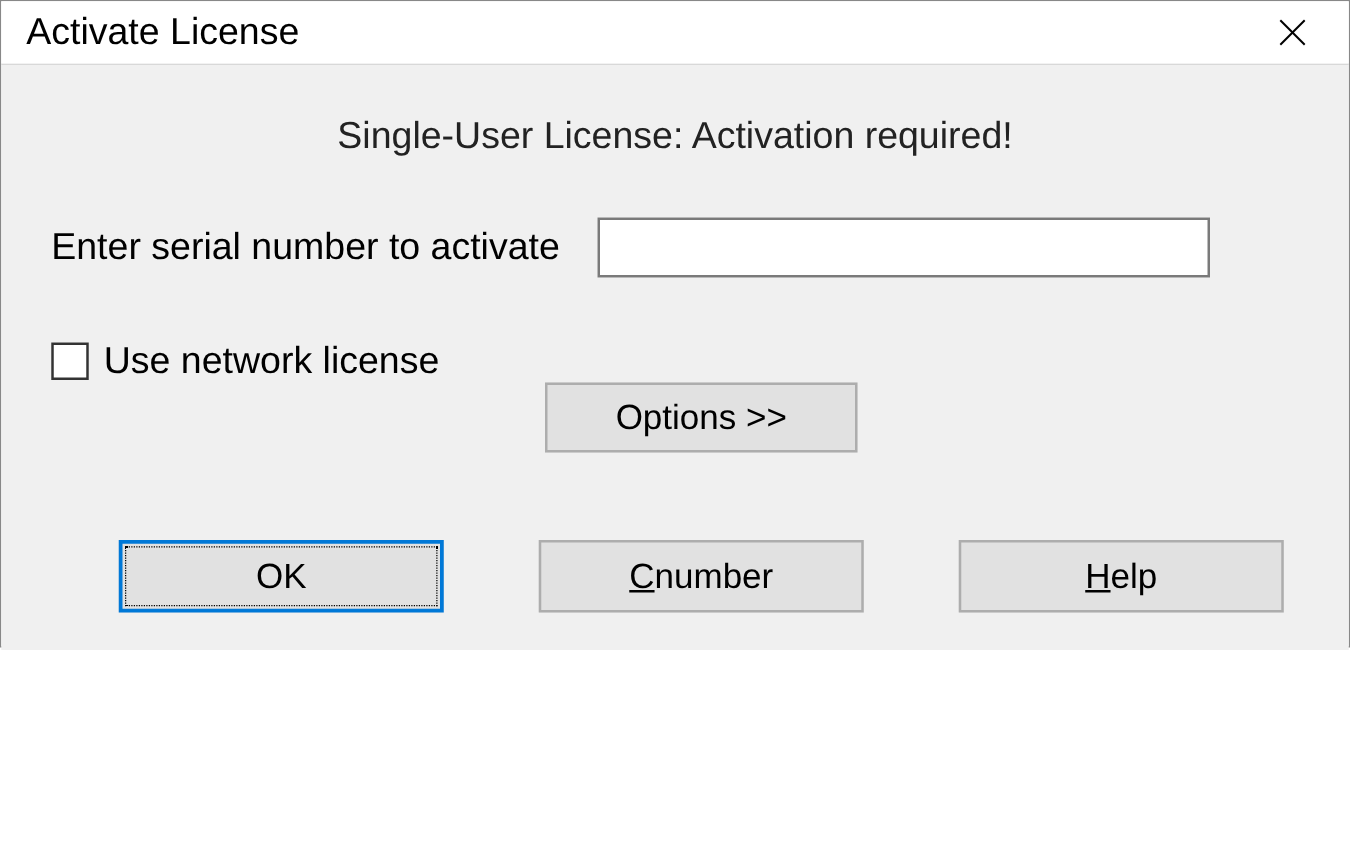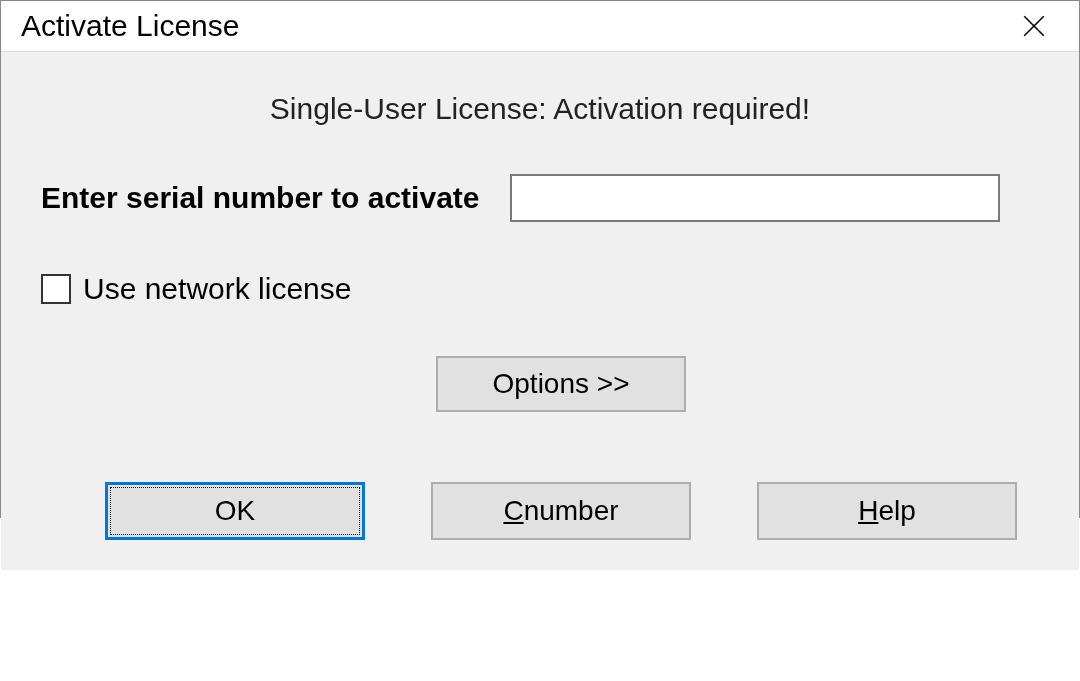--- a/index.html
+++ b/index.html
@@ -64,36 +64,35 @@
     }
     .field-row {
       display: flex;
       align-items: center;
       margin-bottom: 50px;
     }
     .field-label {
       font-size: 30px;
       color: #000;
       margin-right: 30px;
-      font-weight: 700;
+      font-weight: 400;
     }
     .serial-input {
       flex: 1;
       max-width: 490px;
       height: 48px;
       border: 2px solid #7a7a7a;
       background: #ffffff;
       font-size: 24px;
       padding: 0 8px;
       outline: none;
     }
     .checkbox-row {
       display: flex;
       align-items: center;
-      margin-bottom: 50px;
     }
     .checkbox {
       width: 30px;
       height: 30px;
       border: 2px solid #333;
       background: #ffffff;
       margin-right: 12px;
       cursor: pointer;
     }
     .checkbox-label {
@@ -119,21 +118,21 @@
       font-weight: 400;
       margin-left: 42px;
     }
     .options-btn {
       width: 250px;
       height: 56px;
     }
     .button-row {
       display: flex;
       justify-content: center;
-      gap: 24px;
+      gap: 34px;
     }
     .action-btn {
       width: 260px;
       height: 58px;
     }
     .ok-btn {
       border: 3px solid #0078d7;
       position: relative;
       background: #e1e1e1;
     }

